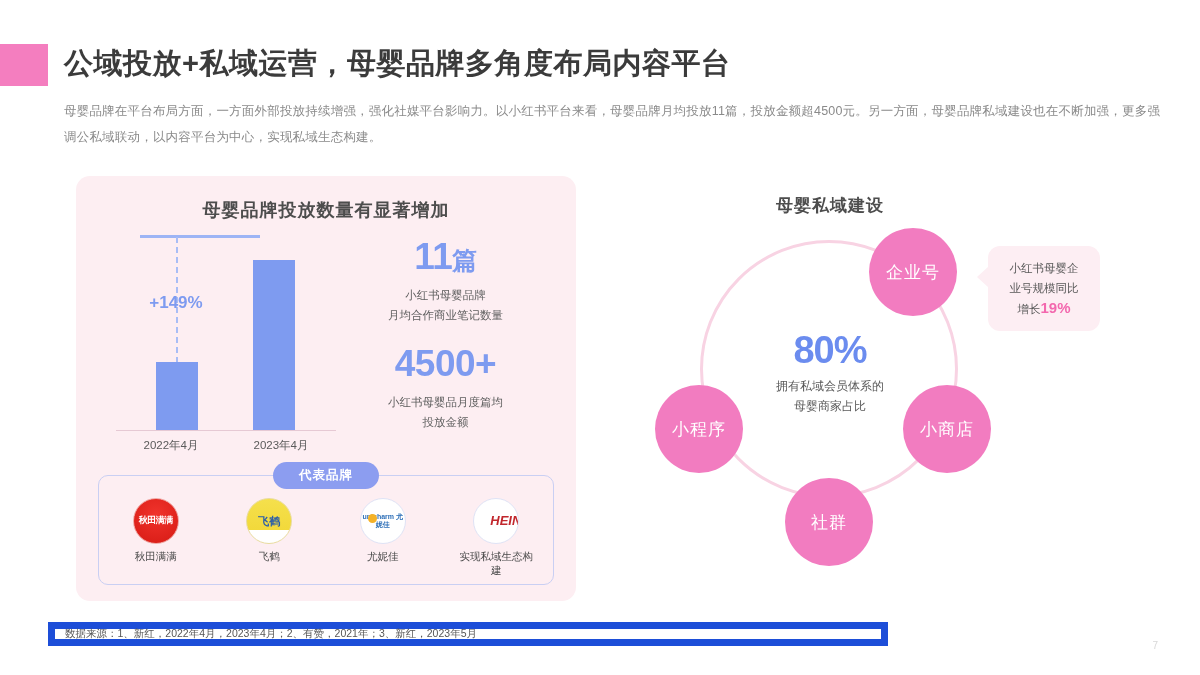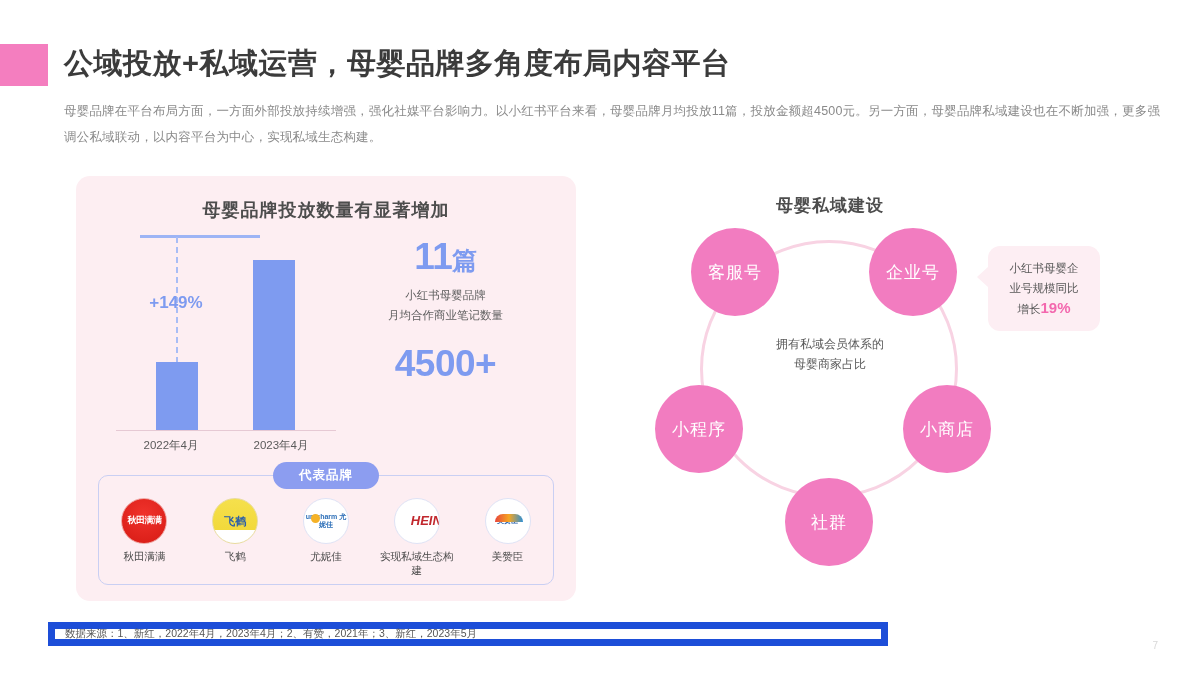--- a/index.html
+++ b/index.html
@@ -204,20 +204,24 @@
     <div class="stats">
       <div class="stat-big">
         <span>11</span><span class="unit">篇</span>
       </div>
       <div class="stat-cap">
         <div>小红书母婴品牌</div>
         <div>月均合作商业笔记数量</div>
       </div>
       <div class="stat-gap"></div>
       <div class="stat-big">4500+</div>
+      <div class="stat-cap">
+        <div>小红书母婴品月度篇均</div>
+        <div>投放金额</div>
+      </div>
     </div>
 
     <div class="brands-card">
       <div class="brands-badge">代表品牌</div>
       <div class="brands-row">
 
         <div class="brand">
           <div class="logo red">
             <span class="logo-text">秋田满满</span>
           </div>
@@ -239,44 +243,37 @@
           <div class="brand-name">尤妮佳</div>
         </div>
 
         <div class="brand">
           <div class="logo white-heinz">
             <span class="logo-text">HEINZ</span>
           </div>
           <div class="brand-name">实现私域生态构建</div>
         </div>
 
-        <div class="brand">
-          <div class="logo white-mj">
-            <span class="mj-arc"></span>
-            <span class="logo-text">美赞臣</span>
-          </div>
-          <div class="brand-name">美赞臣</div>
-        </div>
 
       </div>
     </div>
   </div>
 
   <div class="right-title">母婴私域建设</div>
   <div class="ring-wrap">
     <div class="ring"></div>
 
     <div class="center-stat">
+      <div class="center-num">80%</div>
       <div class="center-cap">
         <div>拥有私域会员体系的</div>
         <div>母婴商家占比</div>
       </div>
     </div>
 
-    <div class="node node-kefu">客服号</div>
     <div class="node node-qiye">企业号</div>
     <div class="node node-xcx">小程序</div>
     <div class="node node-xsd">小商店</div>
     <div class="node node-shequn">社群</div>
   </div>
 
   <div class="callout">
     <div>小红书母婴企</div>
     <div>业号规模同比</div>
     <div>

